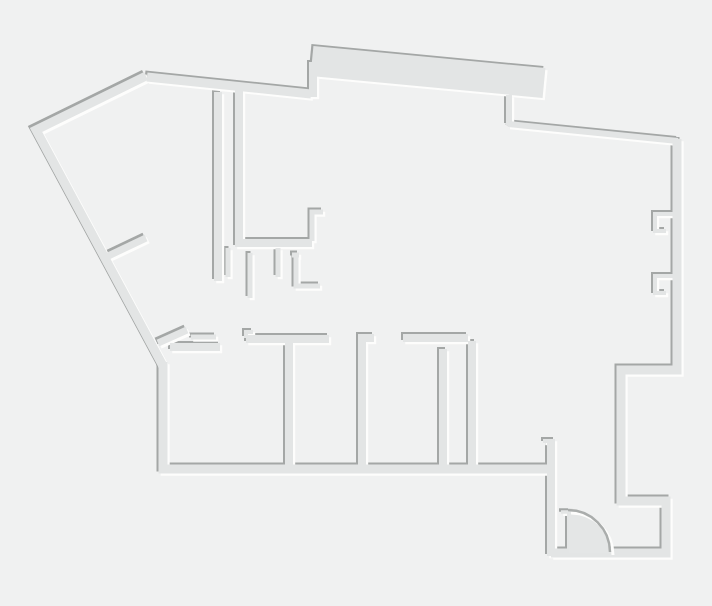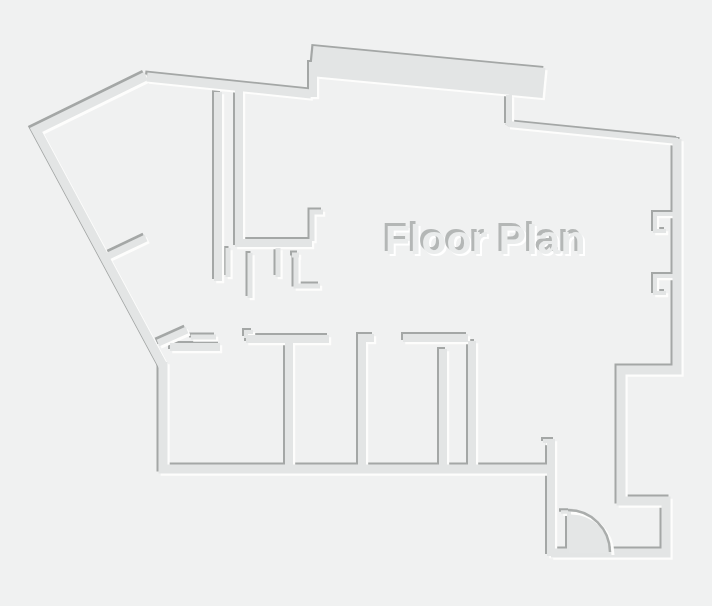--- a/index.html
+++ b/index.html
@@ -133,14 +133,13 @@
         <path d="M403,338 L468,338" stroke-width="8"></path>
         <path d="M443,349 L443,467" stroke-width="8"></path>
         <path d="M472,341 L472,467" stroke-width="8"></path>
         <path d="M561,512 L570,512" stroke-width="3.5"></path>
         <path d="M569,511 L569,553" stroke-width="4"></path>
       </g>
       <path d="M569,511 A42,42 0 0 1 611,553 L569,553 Z" fill="#e4e6e6" stroke="none"></path>
       <path d="M569,511 A42,42 0 0 1 611,553" fill="none" stroke="#fdfdfc" stroke-width="3" transform="translate(2,2)"></path>
       <path d="M569,511 A42,42 0 0 1 611,553" fill="none" stroke="#aaadac" stroke-width="2.5" transform="translate(-1,-1)"></path>
     </svg>
-  <div class="plan-title" style="color: rgb(234, 236, 236); text-shadow: rgb(180, 183, 182) -3px -3px 0px, rgb(255, 255, 255) 2px 2px 0px;">Floor Plan</div>
 </div>
 
 </body></html>

